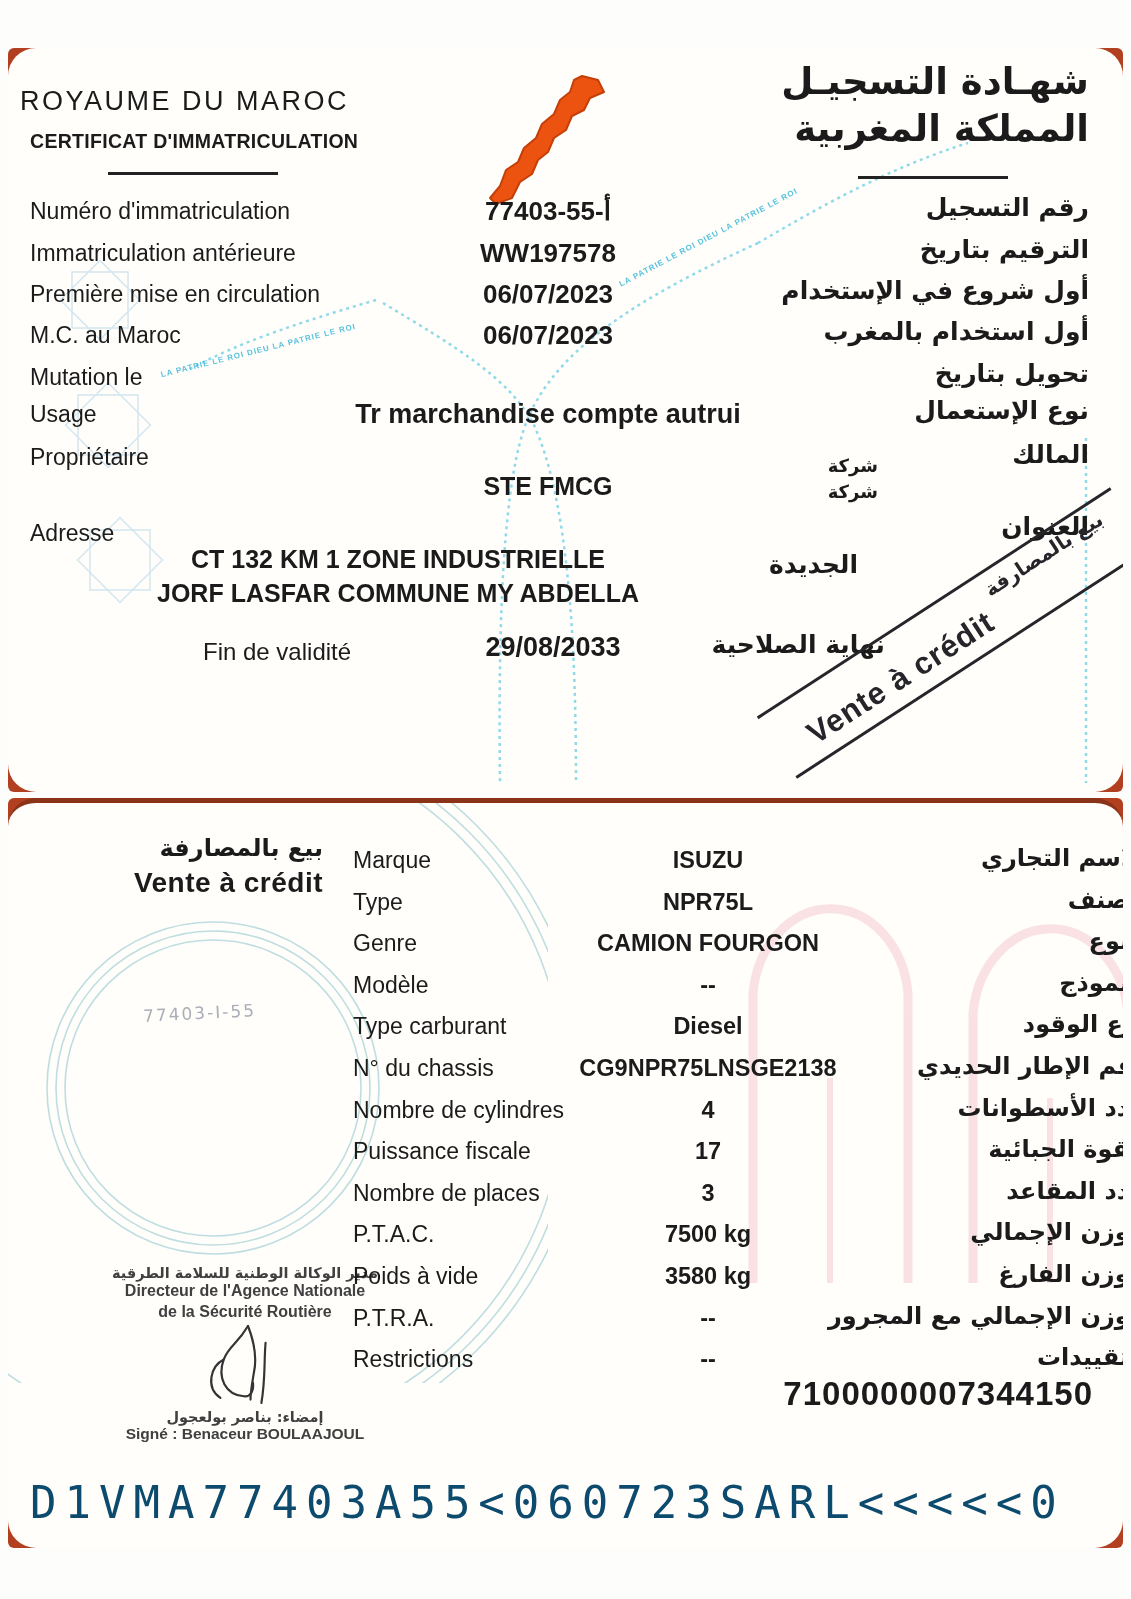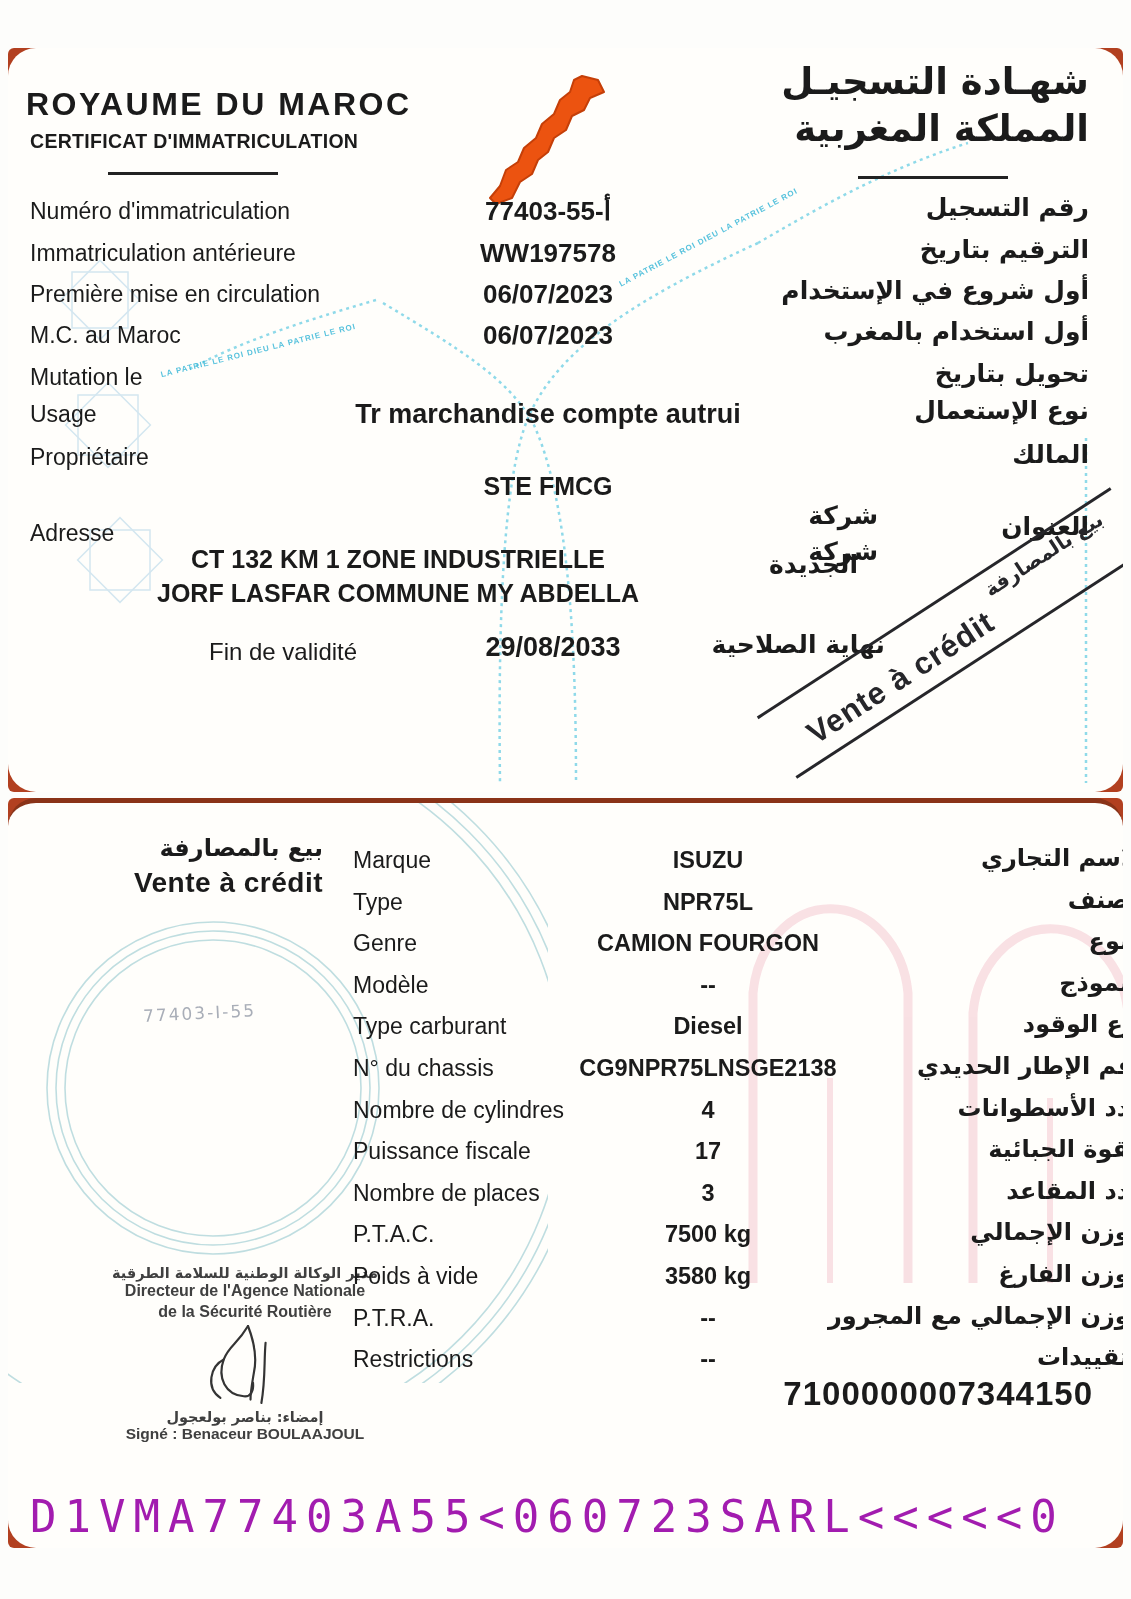--- a/index.html
+++ b/index.html
@@ -4,37 +4,37 @@
 <style>
   html,body{margin:0;padding:0;background:#fcfcfa;}
   #page{position:relative;width:1131px;height:1599px;background:#fdfdfb;overflow:hidden;
         font-family:"Liberation Sans",sans-serif;color:#1b1b1b;}
   .card-wrap{position:absolute;background:#b24020;border-radius:6px;}
   .card{position:absolute;inset:0;background:#fffefb;border-radius:28px;overflow:hidden;}
   .ar{font-family:"DejaVu Sans",sans-serif;font-weight:700;}
   .abs{position:absolute;}
   
   #front-wrap{left:8px;top:48px;width:1115px;height:744px;}
-  .fr-title{left:18px;top:38px;font-size:32px;font-weight:700;letter-spacing:2.5px;}
+  .fr-title{left:12px;top:38px;font-size:27px;font-weight:400;letter-spacing:2.5px;}
   .fr-subtitle{left:22px;top:82px;font-size:19.5px;font-weight:700;letter-spacing:.3px;}
   .fr-underline{left:100px;top:124px;width:170px;height:3px;background:#222;}
   .ar-heading{right:34px;top:10px;text-align:right;font-size:37px;line-height:1.28;}
   .ar-underline{right:115px;top:128px;width:150px;height:3px;background:#222;}
   .f-row{position:absolute;left:0;right:0;height:0;}
   .f-label{position:absolute;left:22px;font-size:23px;white-space:nowrap;}
   .f-value{position:absolute;left:300px;width:480px;top:-2px;text-align:center;
            font-size:26px;font-weight:700;white-space:nowrap;}
   .f-ar{position:absolute;right:34px;top:-5px;font-size:25px;white-space:nowrap;}
   .usage-value{font-size:27px;left:260px;width:560px;}
-  .owner-ar-values{right:245px;top:405px;text-align:center;font-size:25px;line-height:1.42;margin-top:45px;}
+  .owner-ar-values{right:245px;top:405px;text-align:center;font-size:18px;line-height:1.42;}
   .owner-values{left:300px;width:480px;top:422px;text-align:center;font-size:25px;
                 font-weight:700;line-height:1.3;}
   .addr-values{left:60px;width:660px;top:495px;text-align:center;font-size:25px;
                font-weight:700;line-height:1.34;white-space:nowrap;}
-  .validity-label{left:201px;top:590px;font-size:24px;}
+  .validity-label{left:195px;top:590px;font-size:24px;}
   .validity-value{left:395px;width:300px;top:584px;text-align:center;font-size:27px;font-weight:700;}
   .validity-ar{right:238px;top:582px;font-size:25px;}
   #credit-stamp{left:735px;top:548px;width:405px;transform:rotate(-33deg);
     border-top:3.5px solid #26262a;border-bottom:3.5px solid #26262a;padding:5px 8px 7px;}
   #credit-stamp .st-ar{text-align:right;padding-right:16px;font-size:20px;color:#26262a;}
   #credit-stamp .st-fr{text-align:left;padding-left:26px;font-size:31px;font-weight:700;
     letter-spacing:1px;margin-top:-4px;color:#26262a;}
   .microtext{position:absolute;font-size:8px;color:#3bb8d8;letter-spacing:1px;opacity:.85;
              white-space:nowrap;font-weight:700;}
   
@@ -49,22 +49,22 @@
   .authority .a-ar{font-size:14.5px;}
   .authority .a-fr{font-size:16px;font-weight:700;line-height:1.3;}
   .authority .s-ar{font-size:14.5px;margin-top:-4px;}
   .authority .s-fr{font-size:15.5px;font-weight:700;}
   #back-fields{left:345px;top:44px;width:748px;display:grid;
     grid-template-columns:235px 240px 1fr;grid-auto-rows:41.6px;align-items:start;}
   .bf-label{font-size:23px;white-space:nowrap;}
   .bf-value{justify-self:center;font-size:23.5px;font-weight:700;white-space:nowrap;}
   .bf-ar{justify-self:end;font-size:24px;white-space:nowrap;margin-top:-3px;}
   .serial{right:30px;top:572px;font-size:33px;font-weight:700;letter-spacing:1px;}
-  .mrz{left:22px;top:688px;font-family:"DejaVu Sans Mono",monospace;font-size:44px;
-       letter-spacing:8px;white-space:nowrap;color:#a21caf;}
+  .mrz{left:22px;top:674px;font-family:"DejaVu Sans Mono",monospace;font-size:44px;
+       letter-spacing:8px;white-space:nowrap;color:#0c4a6e;}
   svg{display:block;}
 </style>
 </head>
 <body>
 
 <div id="page">
 
   <div class="card-wrap abs" id="front-wrap">
     <div class="card" id="front-card">
 

